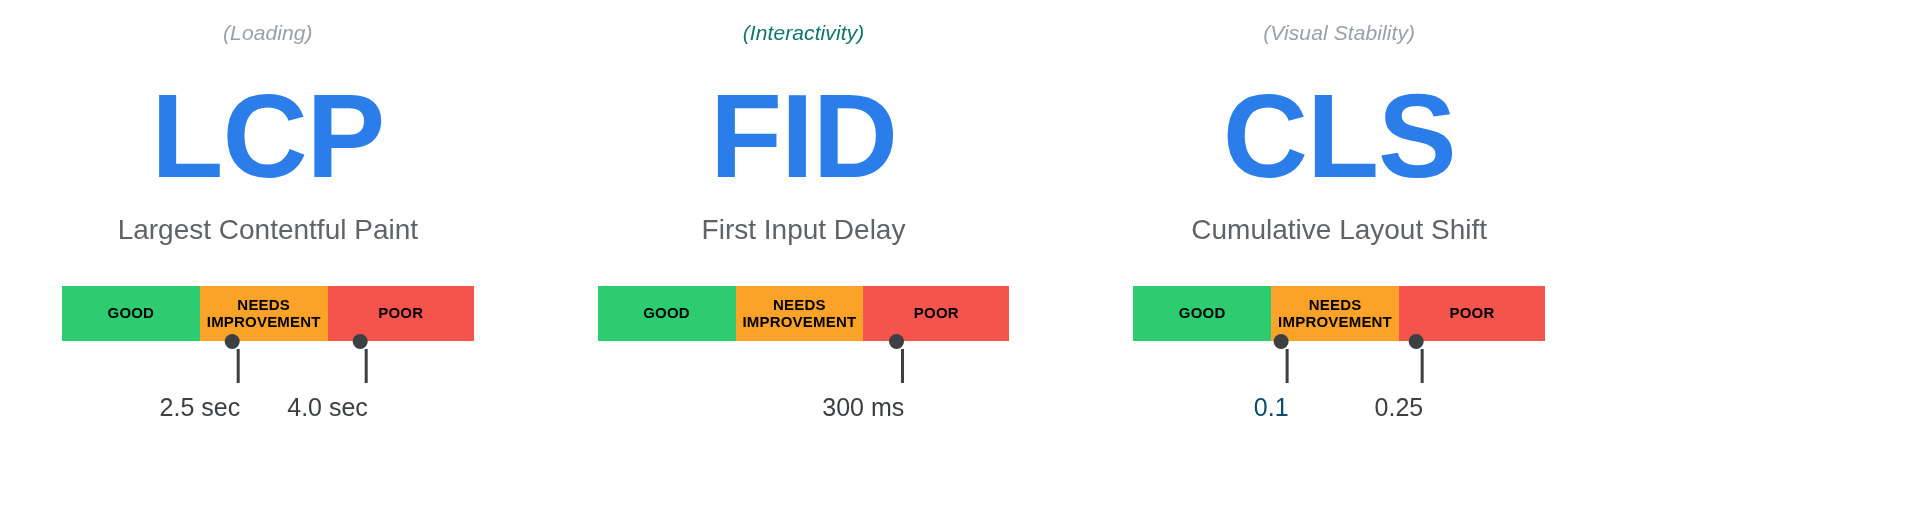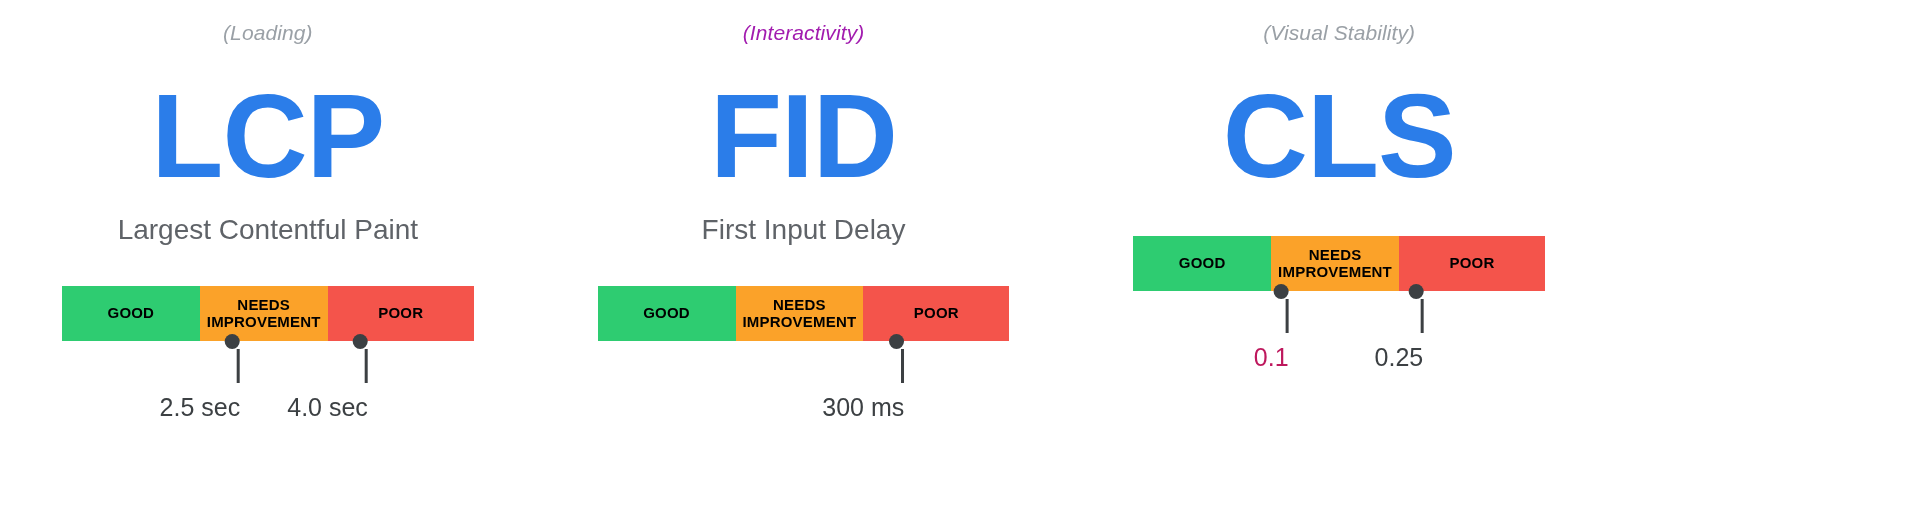--- a/index.html
+++ b/index.html
@@ -154,21 +154,21 @@
         <div class="marker" style="left: 64.5%;">
           <div class="marker-dot" style="background: rgb(60, 64, 67);"></div>
           <div class="marker-stem" style="background: rgb(60, 64, 67);"></div>
           <div class="marker-label" style="color: rgb(60, 64, 67);">4.0 sec</div>
         </div>
       </div>
     </div>
   </div>
 
   <div class="vital-panel">
-    <div class="category-label" style="color: #a21caf;">(Interactivity)</div>
+    <div class="category-label" style="color: #0f766e;">(Interactivity)</div>
     <div class="acronym" style="color: rgb(43, 125, 233);">FID</div>
     <div class="metric-name" style="color: rgb(95, 99, 104);">First Input Delay</div>
     <div class="bar-block">
       <div class="threshold-bar">
         <div class="seg seg-good" style="background: rgb(46, 204, 113);">GOOD</div>
         <div class="seg seg-ni" style="background: rgb(251, 162, 41);">NEEDS<br>IMPROVEMENT</div>
         <div class="seg seg-poor" style="background: rgb(244, 84, 75);">POOR</div>
       </div>
       <div class="markers">
         <div class="marker" style="left: 64.5%;">
@@ -176,31 +176,32 @@
           <div class="marker-stem" style="background: rgb(60, 64, 67);"></div>
           <div class="marker-label" style="color: rgb(60, 64, 67);">300 ms</div>
         </div>
       </div>
     </div>
   </div>
 
   <div class="vital-panel">
     <div class="category-label" style="color: rgb(154, 160, 166);">(Visual Stability)</div>
     <div class="acronym" style="color: rgb(43, 125, 233);">CLS</div>
+    <div class="metric-name" style="color: rgb(95, 99, 104);">Cumulative Layout Shift</div>
     <div class="bar-block">
       <div class="threshold-bar">
         <div class="seg seg-good" style="background: rgb(46, 204, 113);">GOOD</div>
         <div class="seg seg-ni" style="background: rgb(251, 162, 41);">NEEDS<br>IMPROVEMENT</div>
         <div class="seg seg-poor" style="background: rgb(244, 84, 75);">POOR</div>
       </div>
       <div class="markers">
         <div class="marker" style="left: 33.5%;">
           <div class="marker-dot" style="background: rgb(60, 64, 67);"></div>
           <div class="marker-stem" style="background: rgb(60, 64, 67);"></div>
-          <div class="marker-label" style="color: #be185d;">0.1</div>
+          <div class="marker-label" style="color: #0c4a6e;">0.1</div>
         </div>
         <div class="marker" style="left: 64.5%;">
           <div class="marker-dot" style="background: rgb(60, 64, 67);"></div>
           <div class="marker-stem" style="background: rgb(60, 64, 67);"></div>
           <div class="marker-label" style="color: rgb(60, 64, 67);">0.25</div>
         </div>
       </div>
     </div>
   </div>
 

